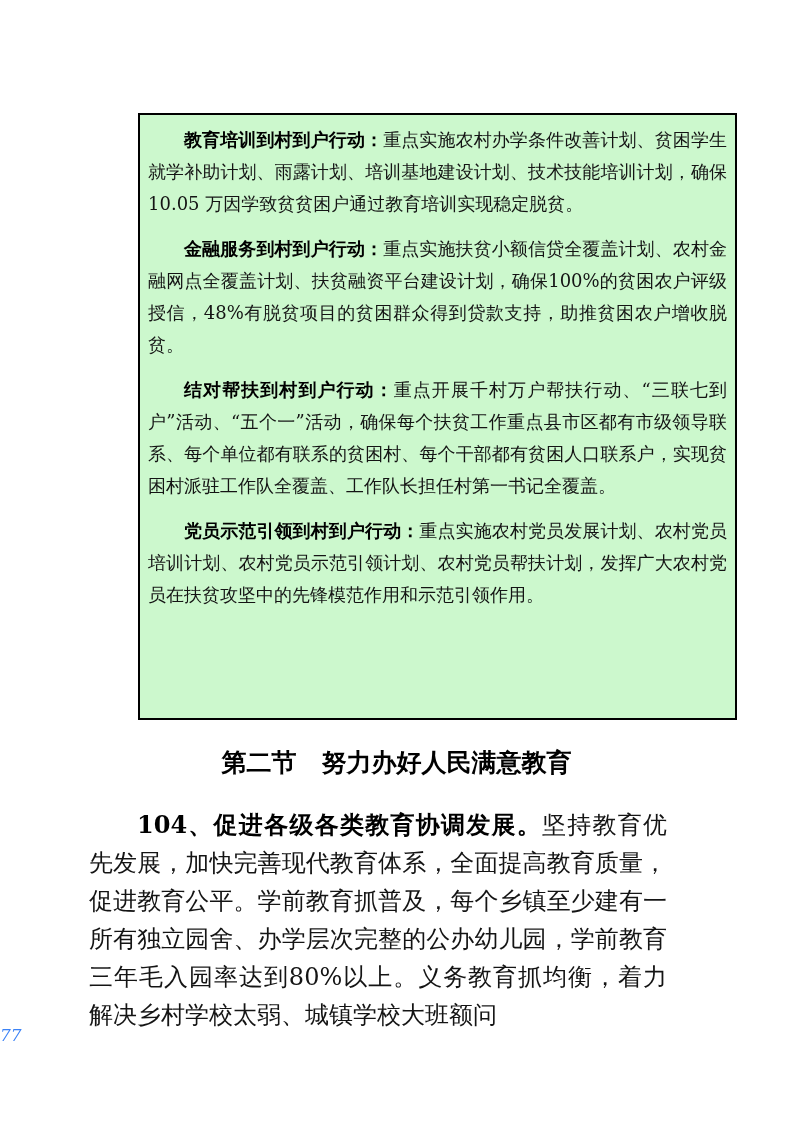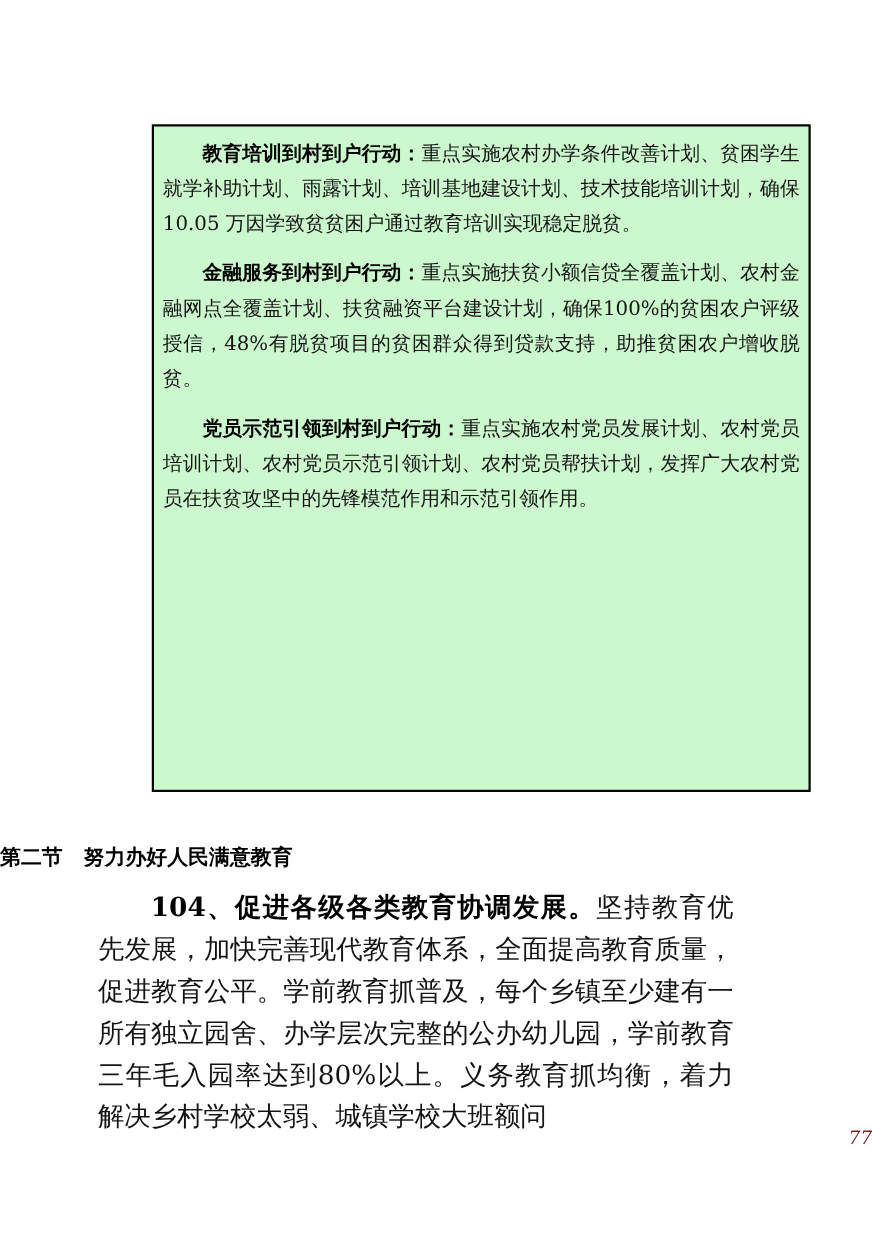--- a/index.html
+++ b/index.html
@@ -40,24 +40,25 @@
     margin-top: 12px;
   }
   .box-lead {
     font-family: "DejaVu Sans", sans-serif;
     font-weight: bold;
     color: #000000;
   }
   .section-heading {
     position: absolute;
     left: 0;
-    top: 766px;
+    top: 746px;
     width: 100%;
     margin: 0;
-    font-size: 19px;
+    text-align: center;
+    font-size: 25px;
     font-weight: bold;
     color: #000000;
     font-family: "DejaVu Serif", serif;
   }
   .body-para {
     position: absolute;
     left: 89px;
     top: 806px;
     width: 578px;
     margin: 0;
@@ -69,35 +70,36 @@
   }
   .body-lead {
     font-weight: bold;
     color: #000000;
   }
   .page-number {
     position: absolute;
     left: 0;
     top: 1025px;
     width: 100%;
-    text-align: right;
+    text-align: left;
     font-size: 17px;
     font-style: italic;
-    color: #7f1d1d;
+    color: #3b82f6;
     font-family: "DejaVu Serif", serif;
   }
 </style>
 </head>
 <body>
 
 <div class="page">
 
   <div class="green-box">
     <p class="box-para"><span class="box-lead">教育培训到村到户行动：</span><span>重点实施农村办学条件改善计划、贫困学生就学补助计划、雨露计划、培训基地建设计划、技术技能培训计划，确保 10.05 万因学致贫贫困户通过教育培训实现稳定脱贫。</span></p>
     <p class="box-para"><span class="box-lead">金融服务到村到户行动：</span><span>重点实施扶贫小额信贷全覆盖计划、农村金融网点全覆盖计划、扶贫融资平台建设计划，确保100%的贫困农户评级授信，48%有脱贫项目的贫困群众得到贷款支持，助推贫困农户增收脱贫。</span></p>
+    <p class="box-para"><span class="box-lead">结对帮扶到村到户行动：</span><span>重点开展千村万户帮扶行动、“三联七到户”活动、“五个一”活动，确保每个扶贫工作重点县市区都有市级领导联系、每个单位都有联系的贫困村、每个干部都有贫困人口联系户，实现贫困村派驻工作队全覆盖、工作队长担任村第一书记全覆盖。</span></p>
     <p class="box-para"><span class="box-lead">党员示范引领到村到户行动：</span><span>重点实施农村党员发展计划、农村党员培训计划、农村党员示范引领计划、农村党员帮扶计划，发挥广大农村党员在扶贫攻坚中的先锋模范作用和示范引领作用。</span></p>
   </div>
 
   <h2 class="section-heading">第二节　努力办好人民满意教育</h2>
 
   <p class="body-para"><span class="body-lead">104、促进各级各类教育协调发展。</span><span>坚持教育优先发展，加快完善现代教育体系，全面提高教育质量，促进教育公平。学前教育抓普及，每个乡镇至少建有一所有独立园舍、办学层次完整的公办幼儿园，学前教育三年毛入园率达到80%以上。义务教育抓均衡，着力解决乡村学校太弱、城镇学校大班额问</span></p>
 
   <div class="page-number">77</div>
 
 </div>

